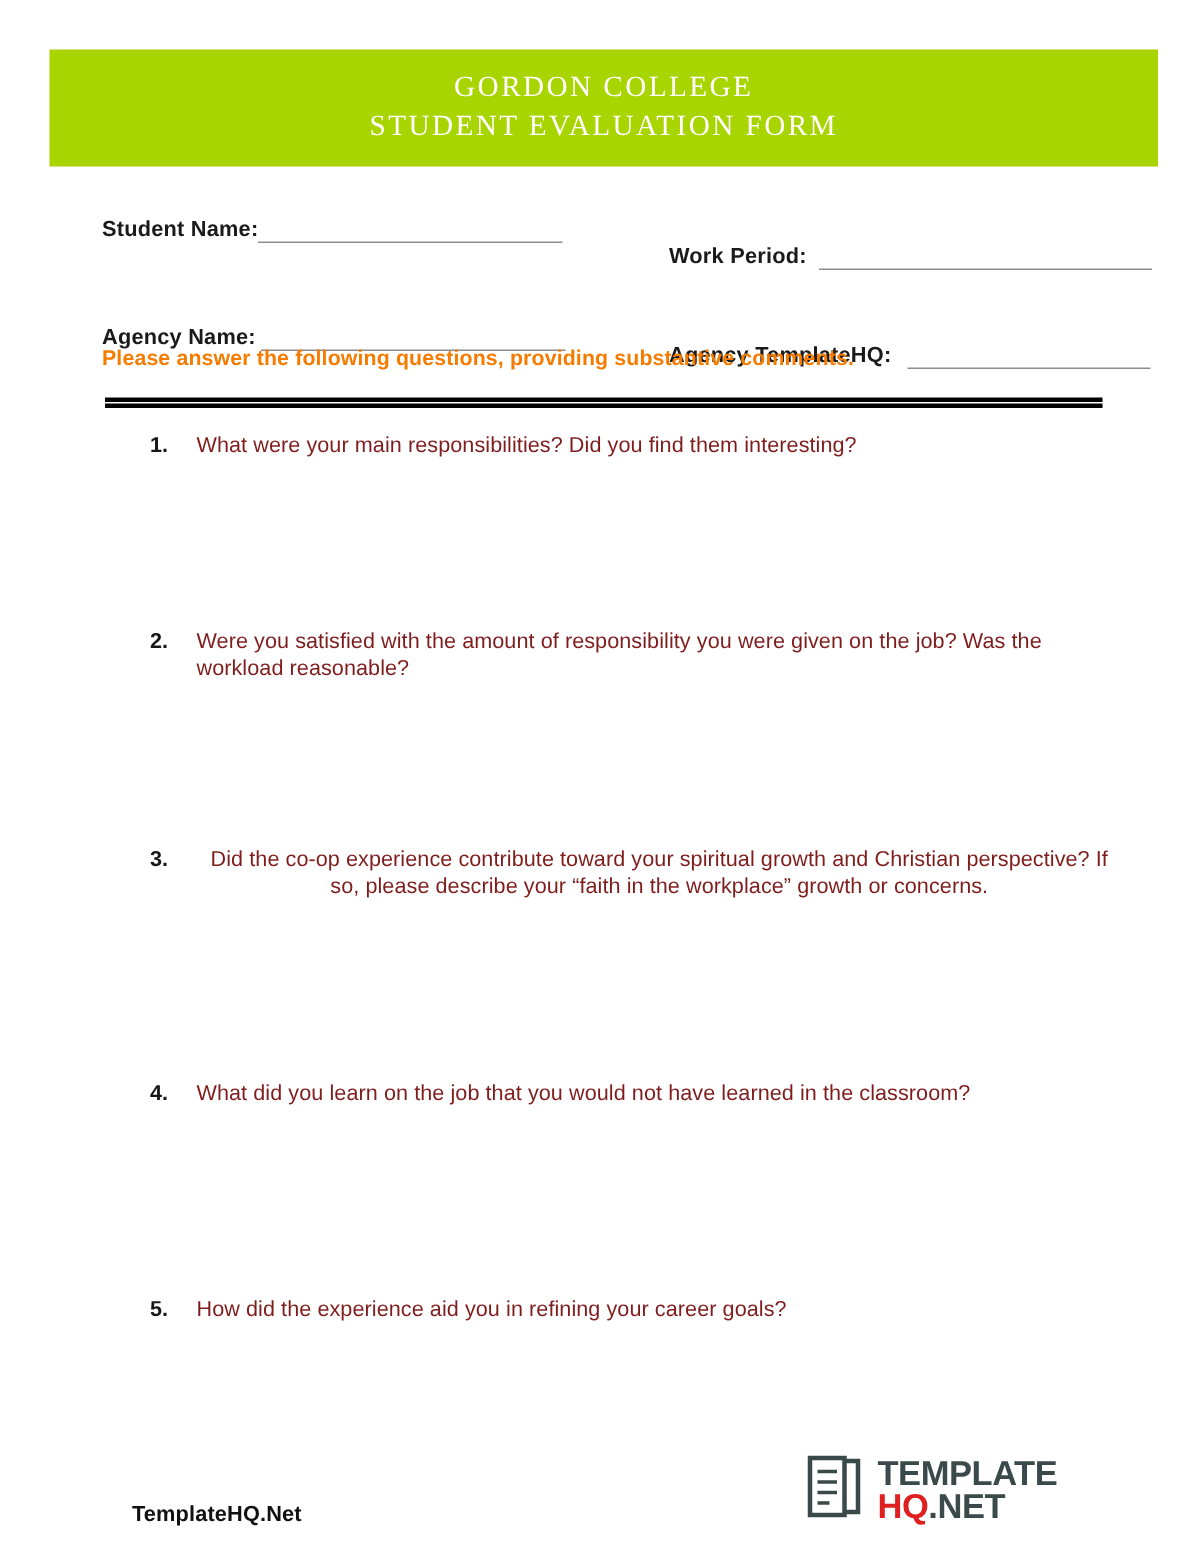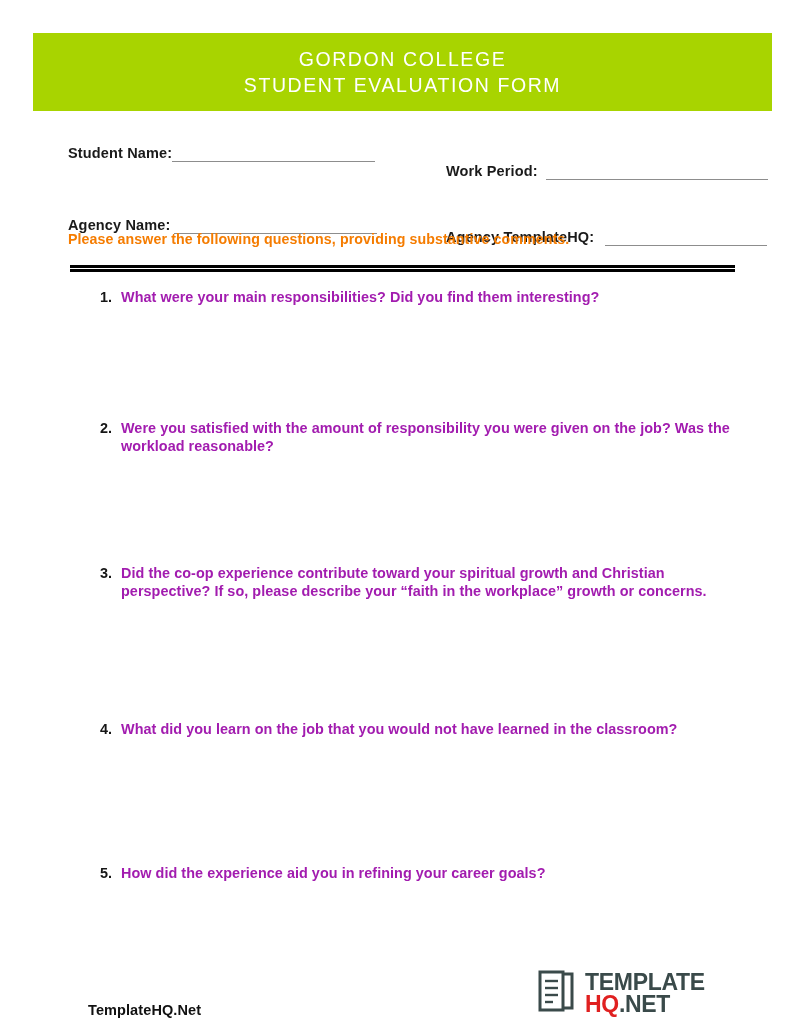--- a/index.html
+++ b/index.html
@@ -37,20 +37,21 @@
     justify-content: center;
     box-sizing: border-box;
   }
   .header-line {
     color: #ffffff;
     font-size: 19.5px;
     letter-spacing: 1.6px;
     line-height: 26px;
     font-weight: 400;
     white-space: nowrap;
+    font-family: Liberation Serif, serif;
   }
 
   
   .fields {
     position: absolute;
     left: 0;
     top: 140px;
     width: 800px;
   }
   .field-row {
@@ -143,35 +144,35 @@
   .q-num {
     width: 24px;
     flex: 0 0 24px;
     text-align: right;
     font-size: 14.4px;
     font-weight: bold;
     color: #161616;
     line-height: 19px;
   }
   .q-text {
-    margin-left: 9px;
+    margin-left: 19px;
     font-size: 14.4px;
-    font-weight: bold;
-    color: #a21caf;
+    font-weight: normal;
+    color: #7f1d1d;
     line-height: 18px;
     letter-spacing: 0.05px;
   }
   .q1 { left: 88px; top: 288px; width: 660px; }
   .q2 { left: 88px; top: 419px; width: 660px; }
   .q3 { left: 88px; top: 564px; width: 660px; }
   .q4 { left: 88px; top: 720px; width: 660px; }
   .q5 { left: 88px; top: 864px; width: 660px; }
 
   .q2 .q-text { max-width: 625px; }
-  .q3 .q-text { max-width: 627px; }
+  .q3 .q-text { max-width: 627px; text-align: center; }
   .q4 .q-text { max-width: 580px; }
 
   
   .footer-text {
     position: absolute;
     left: 88px;
     top: 1002px;
     font-size: 14.5px;
     font-weight: bold;
     color: #111111;

